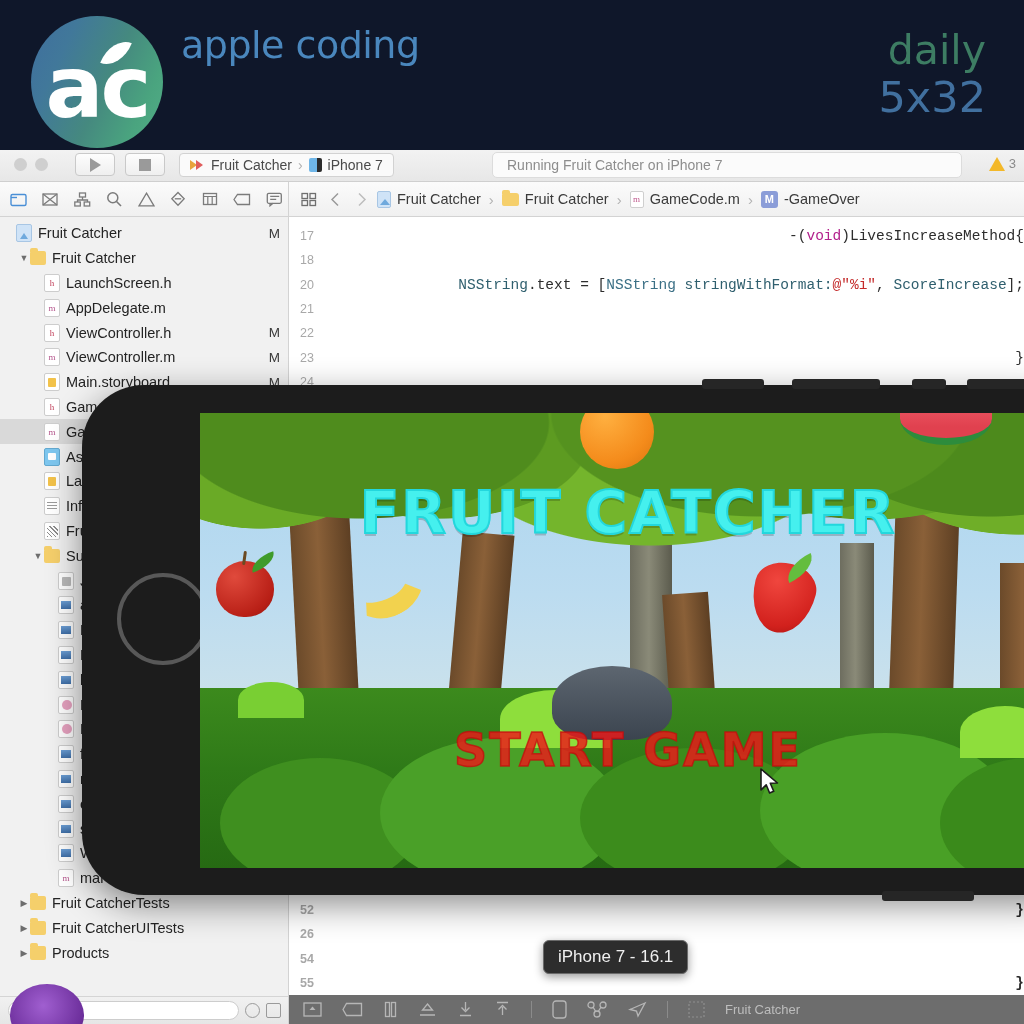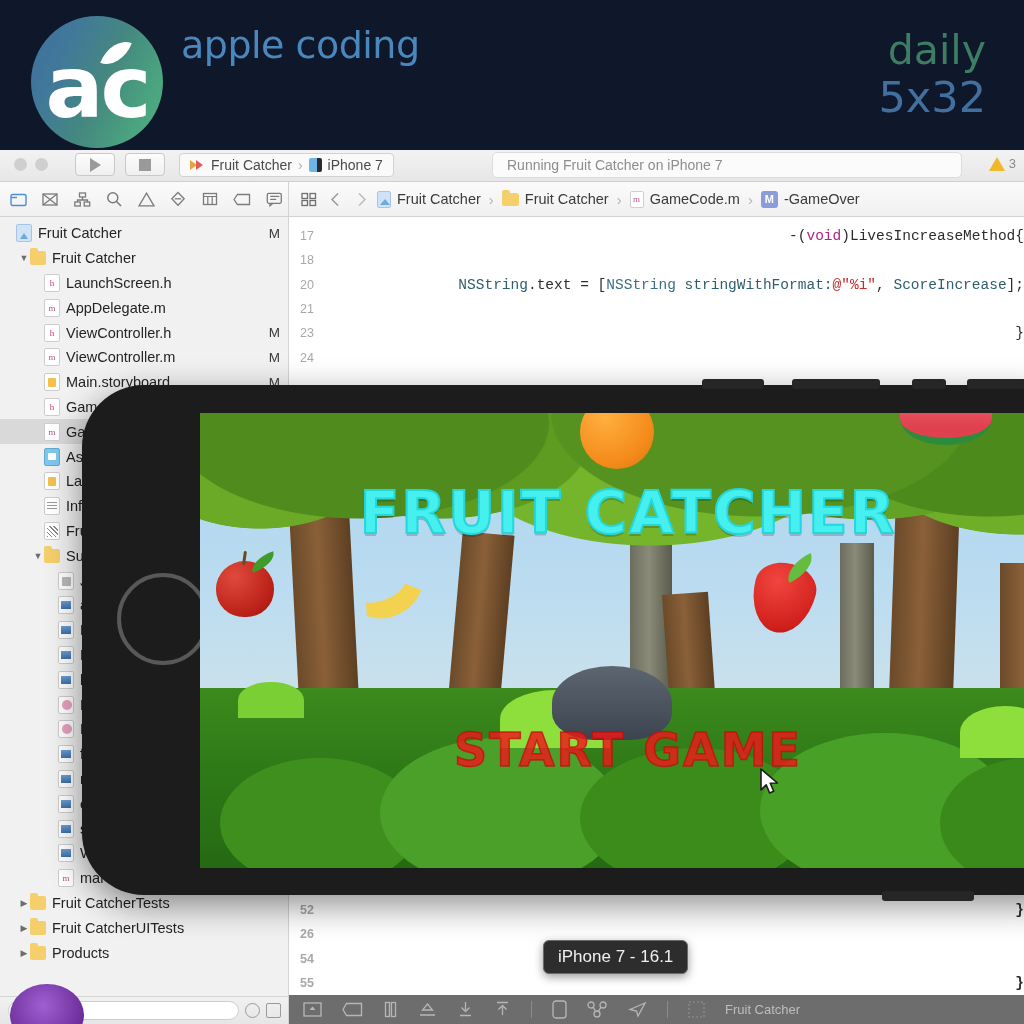--- a/index.html
+++ b/index.html
@@ -548,20 +548,21 @@
           <span class="sq-ic"></span>
         </div>
       </div>
 
       <div class="editor">
         <div class="codearea" id="codetop">
             <div class="cline"><span class="gut">17</span><span><span class="pl">-(</span><span class="kw">void</span><span class="pl">)LivesIncreaseMethod{</span></span></div>
             <div class="cline"><span class="gut">18</span><span></span></div>
             <div class="cline"><span class="gut">20</span><span><span class="pl">    </span><span class="id">NSString</span><span class="pl">.text = [</span><span class="cls">NSString</span><span class="id"> stringWithFormat:</span><span class="str">@"%i"</span><span class="pl">, </span><span class="id">ScoreIncrease</span><span class="pl">];</span></span></div>
             <div class="cline"><span class="gut">21</span><span></span></div>
+            <div class="cline"><span class="gut">22</span><span></span></div>
             <div class="cline"><span class="gut">23</span><span><span class="pl">}</span></span></div>
             <div class="cline"><span class="gut">24</span><span></span></div>
           </div>
         <div class="editor-bottom codearea" id="codebottom">
             <div class="cline"><span class="gut">52</span><span><span class="pl">    }</span></span></div>
             <div class="cline"><span class="gut">26</span><span></span></div>
             <div class="cline"><span class="gut">54</span><span></span></div>
             <div class="cline"><span class="gut">55</span><span><span class="pl">}</span></span></div>
           </div>
       </div>

